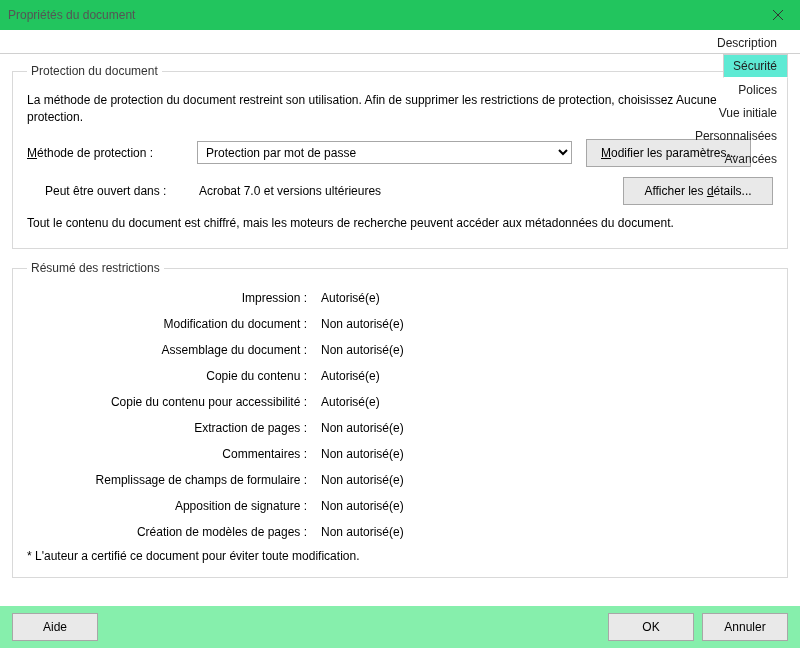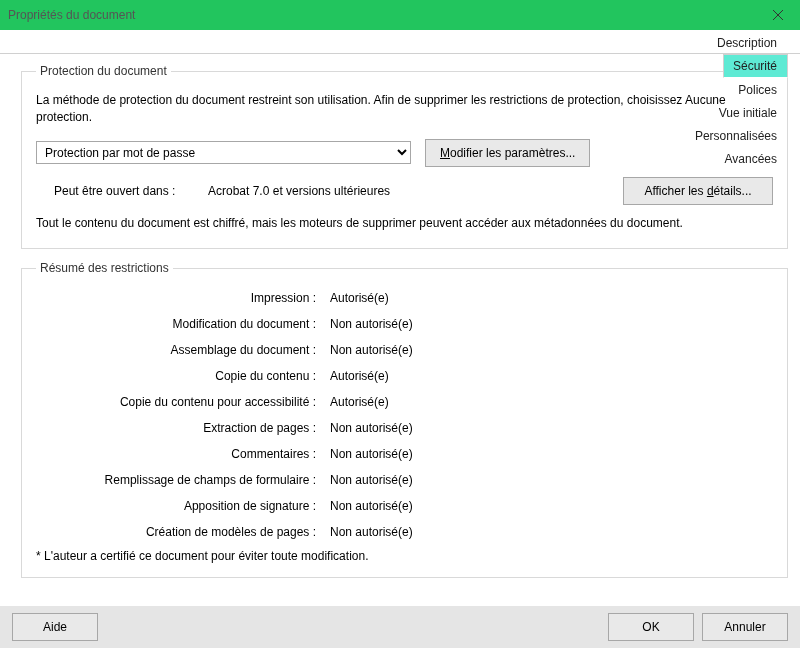--- a/index.html
+++ b/index.html
@@ -52,21 +52,21 @@
     border-color: #d0d0d0;
     background: #5eead4;
     border-bottom: 1px solid #ffffff;
     padding-left: 9px;
   }
   .content {
     padding: 10px 12px 0 12px;
   }
   fieldset.group {
     border: 1px solid #d9d9d9;
-    margin: 0 0 12px 9px;
+    margin: 0 0 12px 0;
     padding: 10px 14px 14px 14px;
   }
   fieldset.group > legend {
     padding: 0 4px;
     color: #333;
   }
   .desc {
     margin: 4px 0 12px 0;
     line-height: 1.45;
   }
@@ -112,21 +112,21 @@
   .restrict-grid .v { text-align: left; }
   .cert-note { margin-top: 6px; }
   .footer {
     position: absolute;
     left: 0; right: 0; bottom: 0;
     height: 42px;
     display: flex;
     align-items: center;
     padding: 0 12px;
     gap: 8px;
-    background: #e5e5e5;
+    background: #86efac;
   }
   .footer .btn { min-width: 86px; }
   .footer .grow { flex: 1; }
   .u { text-decoration: underline; }
 </style>
 </head>
 <body>
 
 <div class="titlebar">
   <span class="title">Propriétés du document</span>
@@ -148,39 +148,42 @@
 </div>
 
 <div class="content">
 
   <fieldset class="group">
     <legend>Protection du document</legend>
 
     <div class="desc">La méthode de protection du document restreint son utilisation. Afin de supprimer les restrictions de protection, choisissez Aucune protection.</div>
 
     <div class="row">
+      <span class="lbl">
+        <span class="u">M</span><span>éthode de protection :</span>
+      </span>
       <select class="method">
         <option>Protection par mot de passe</option>
       </select>
       <span style="width:14px"></span>
       <button class="btn">
         <span class="u">M</span><span>odifier les paramètres...</span>
       </button>
     </div>
 
     <div class="row" style="margin-top:4px;">
       <span class="lbl" style="padding-left:18px;">Peut être ouvert dans :</span>
       <span class="openin-val">Acrobat 7.0 et versions ultérieures</span>
       <span class="spacer"></span>
       <button class="btn">
         <span>Afficher les </span><span class="u">d</span><span>étails...</span>
       </button>
     </div>
 
-    <div class="encnote">Tout le contenu du document est chiffré, mais les moteurs de supprimer peuvent accéder aux métadonnées du document.</div>
+    <div class="encnote">Tout le contenu du document est chiffré, mais les moteurs de recherche peuvent accéder aux métadonnées du document.</div>
   </fieldset>
 
   <fieldset class="group">
     <legend>Résumé des restrictions</legend>
 
     <div class="restrict-grid" id="restrict-grid">
         <div class="k">Impression :</div>
         <div class="v">Autorisé(e)</div>
         <div class="k">Modification du document :</div>
         <div class="v">Non autorisé(e)</div>

